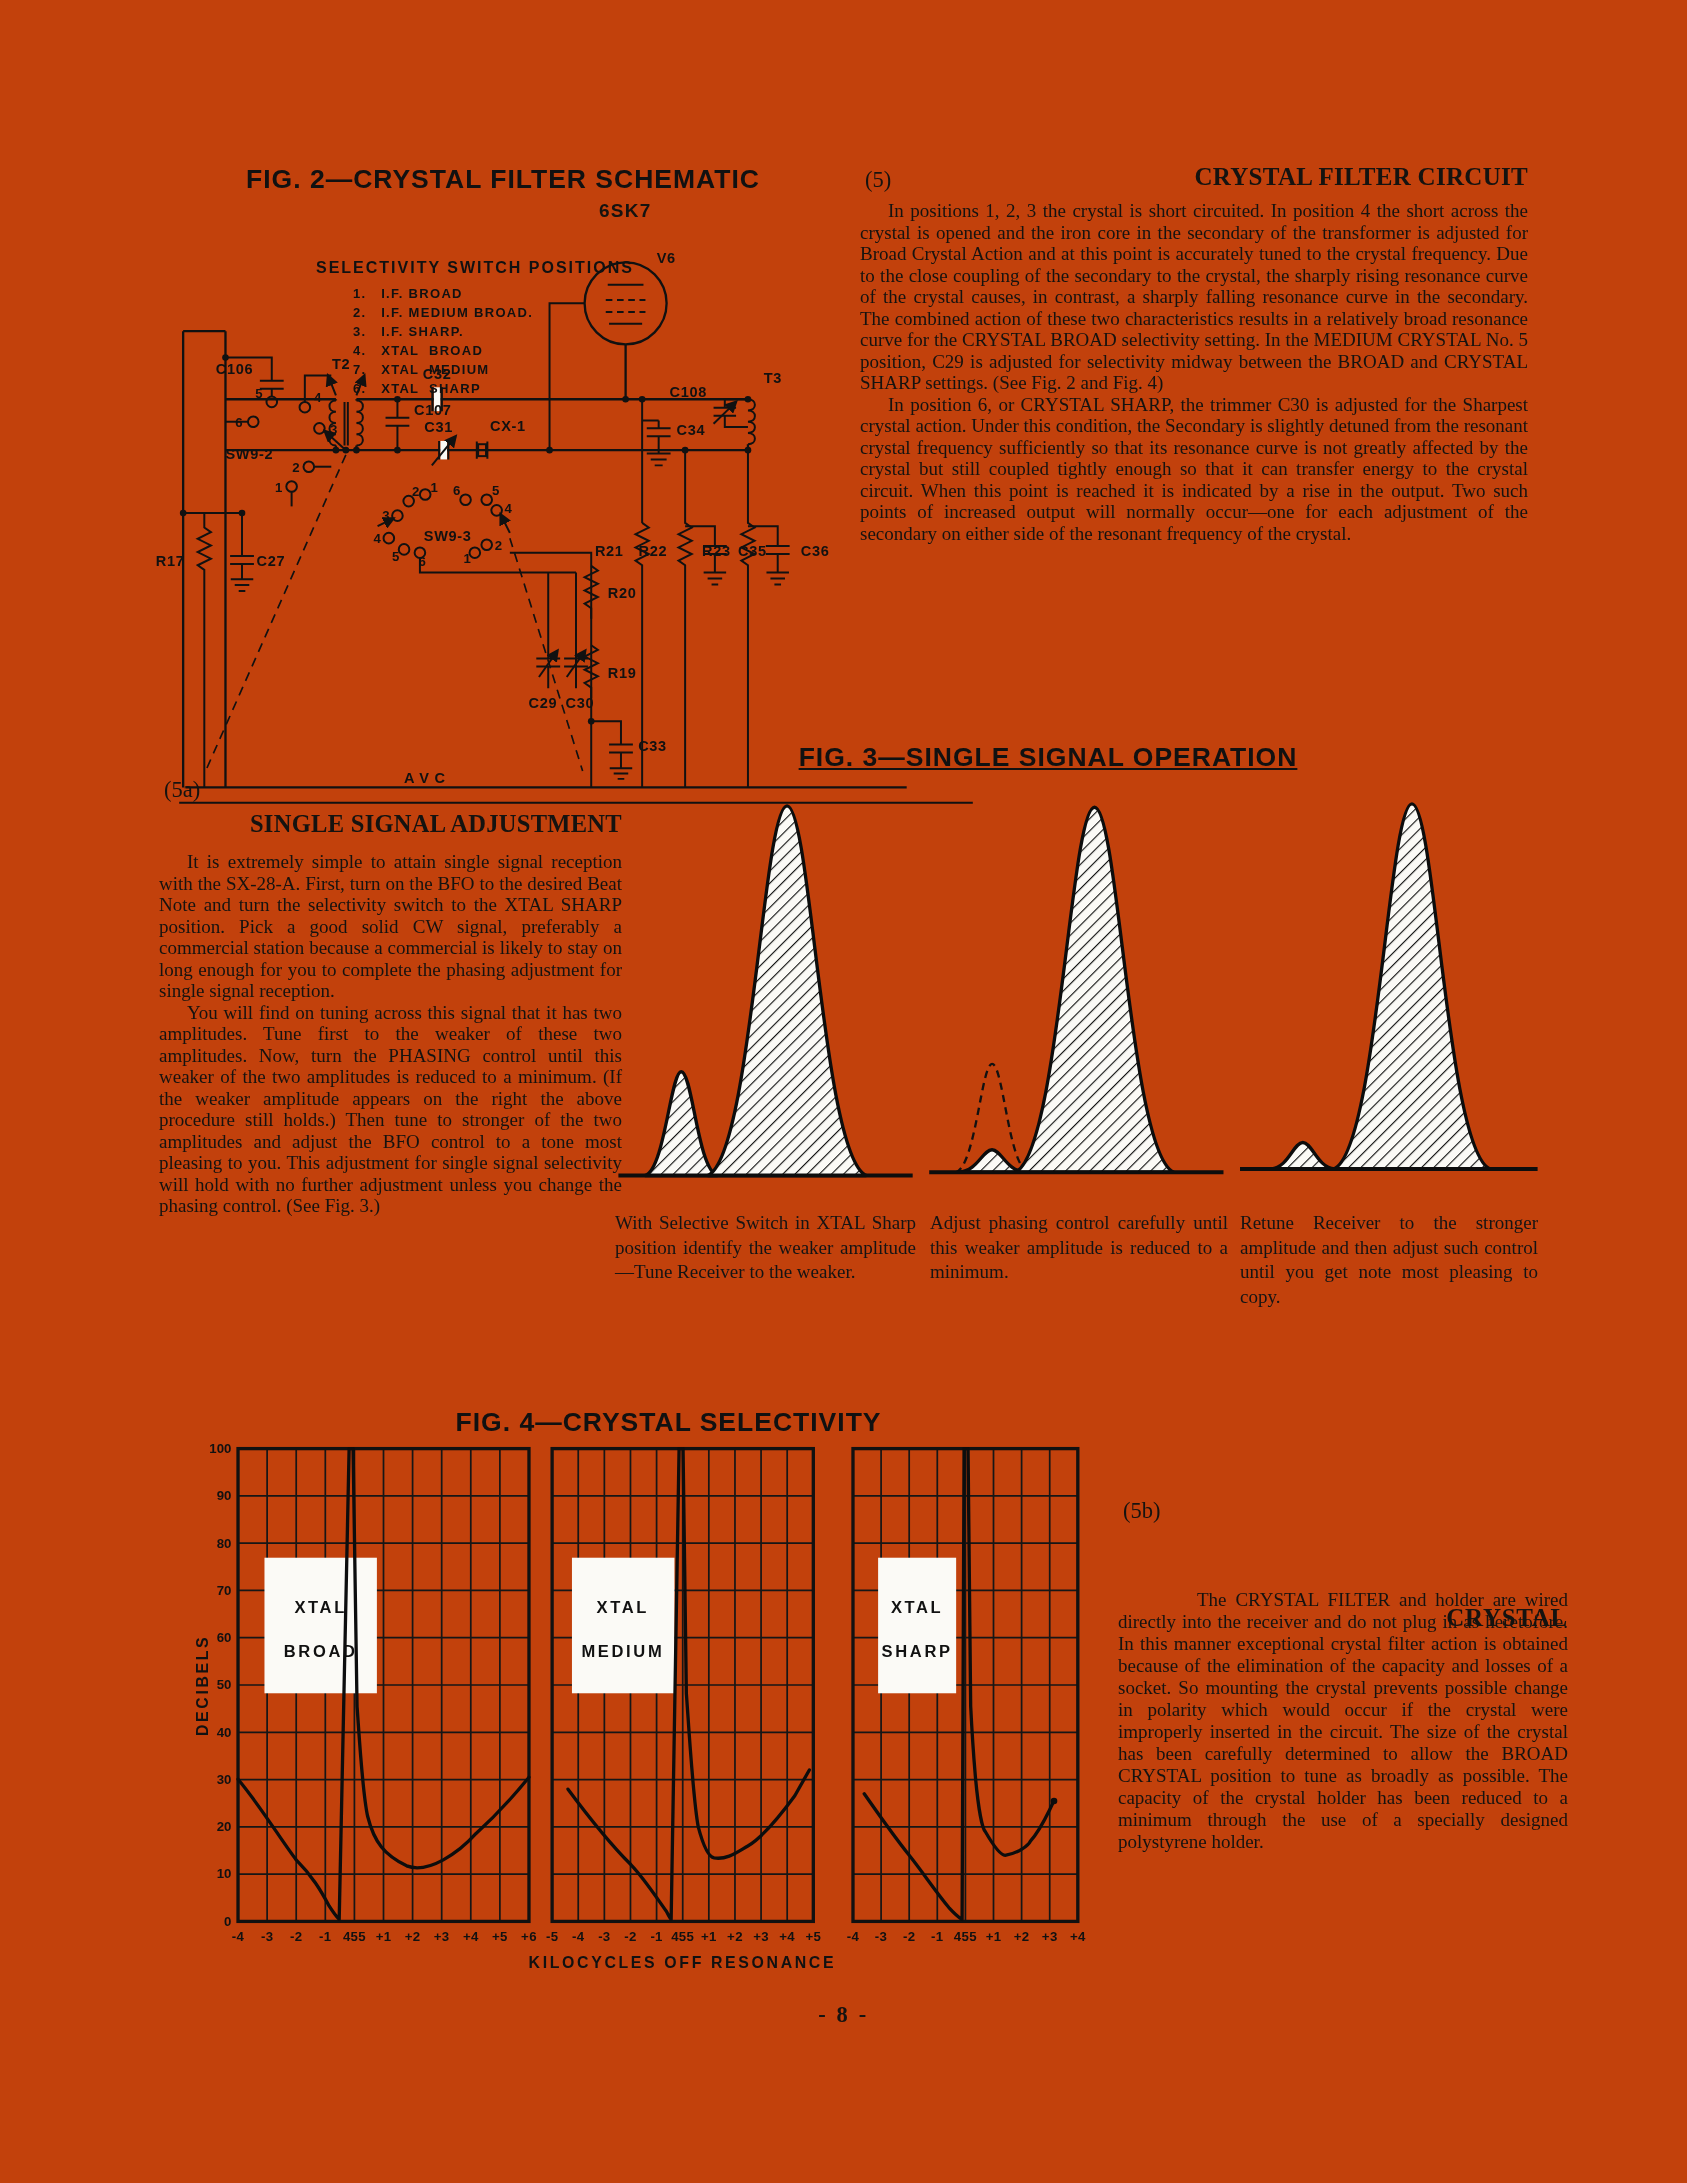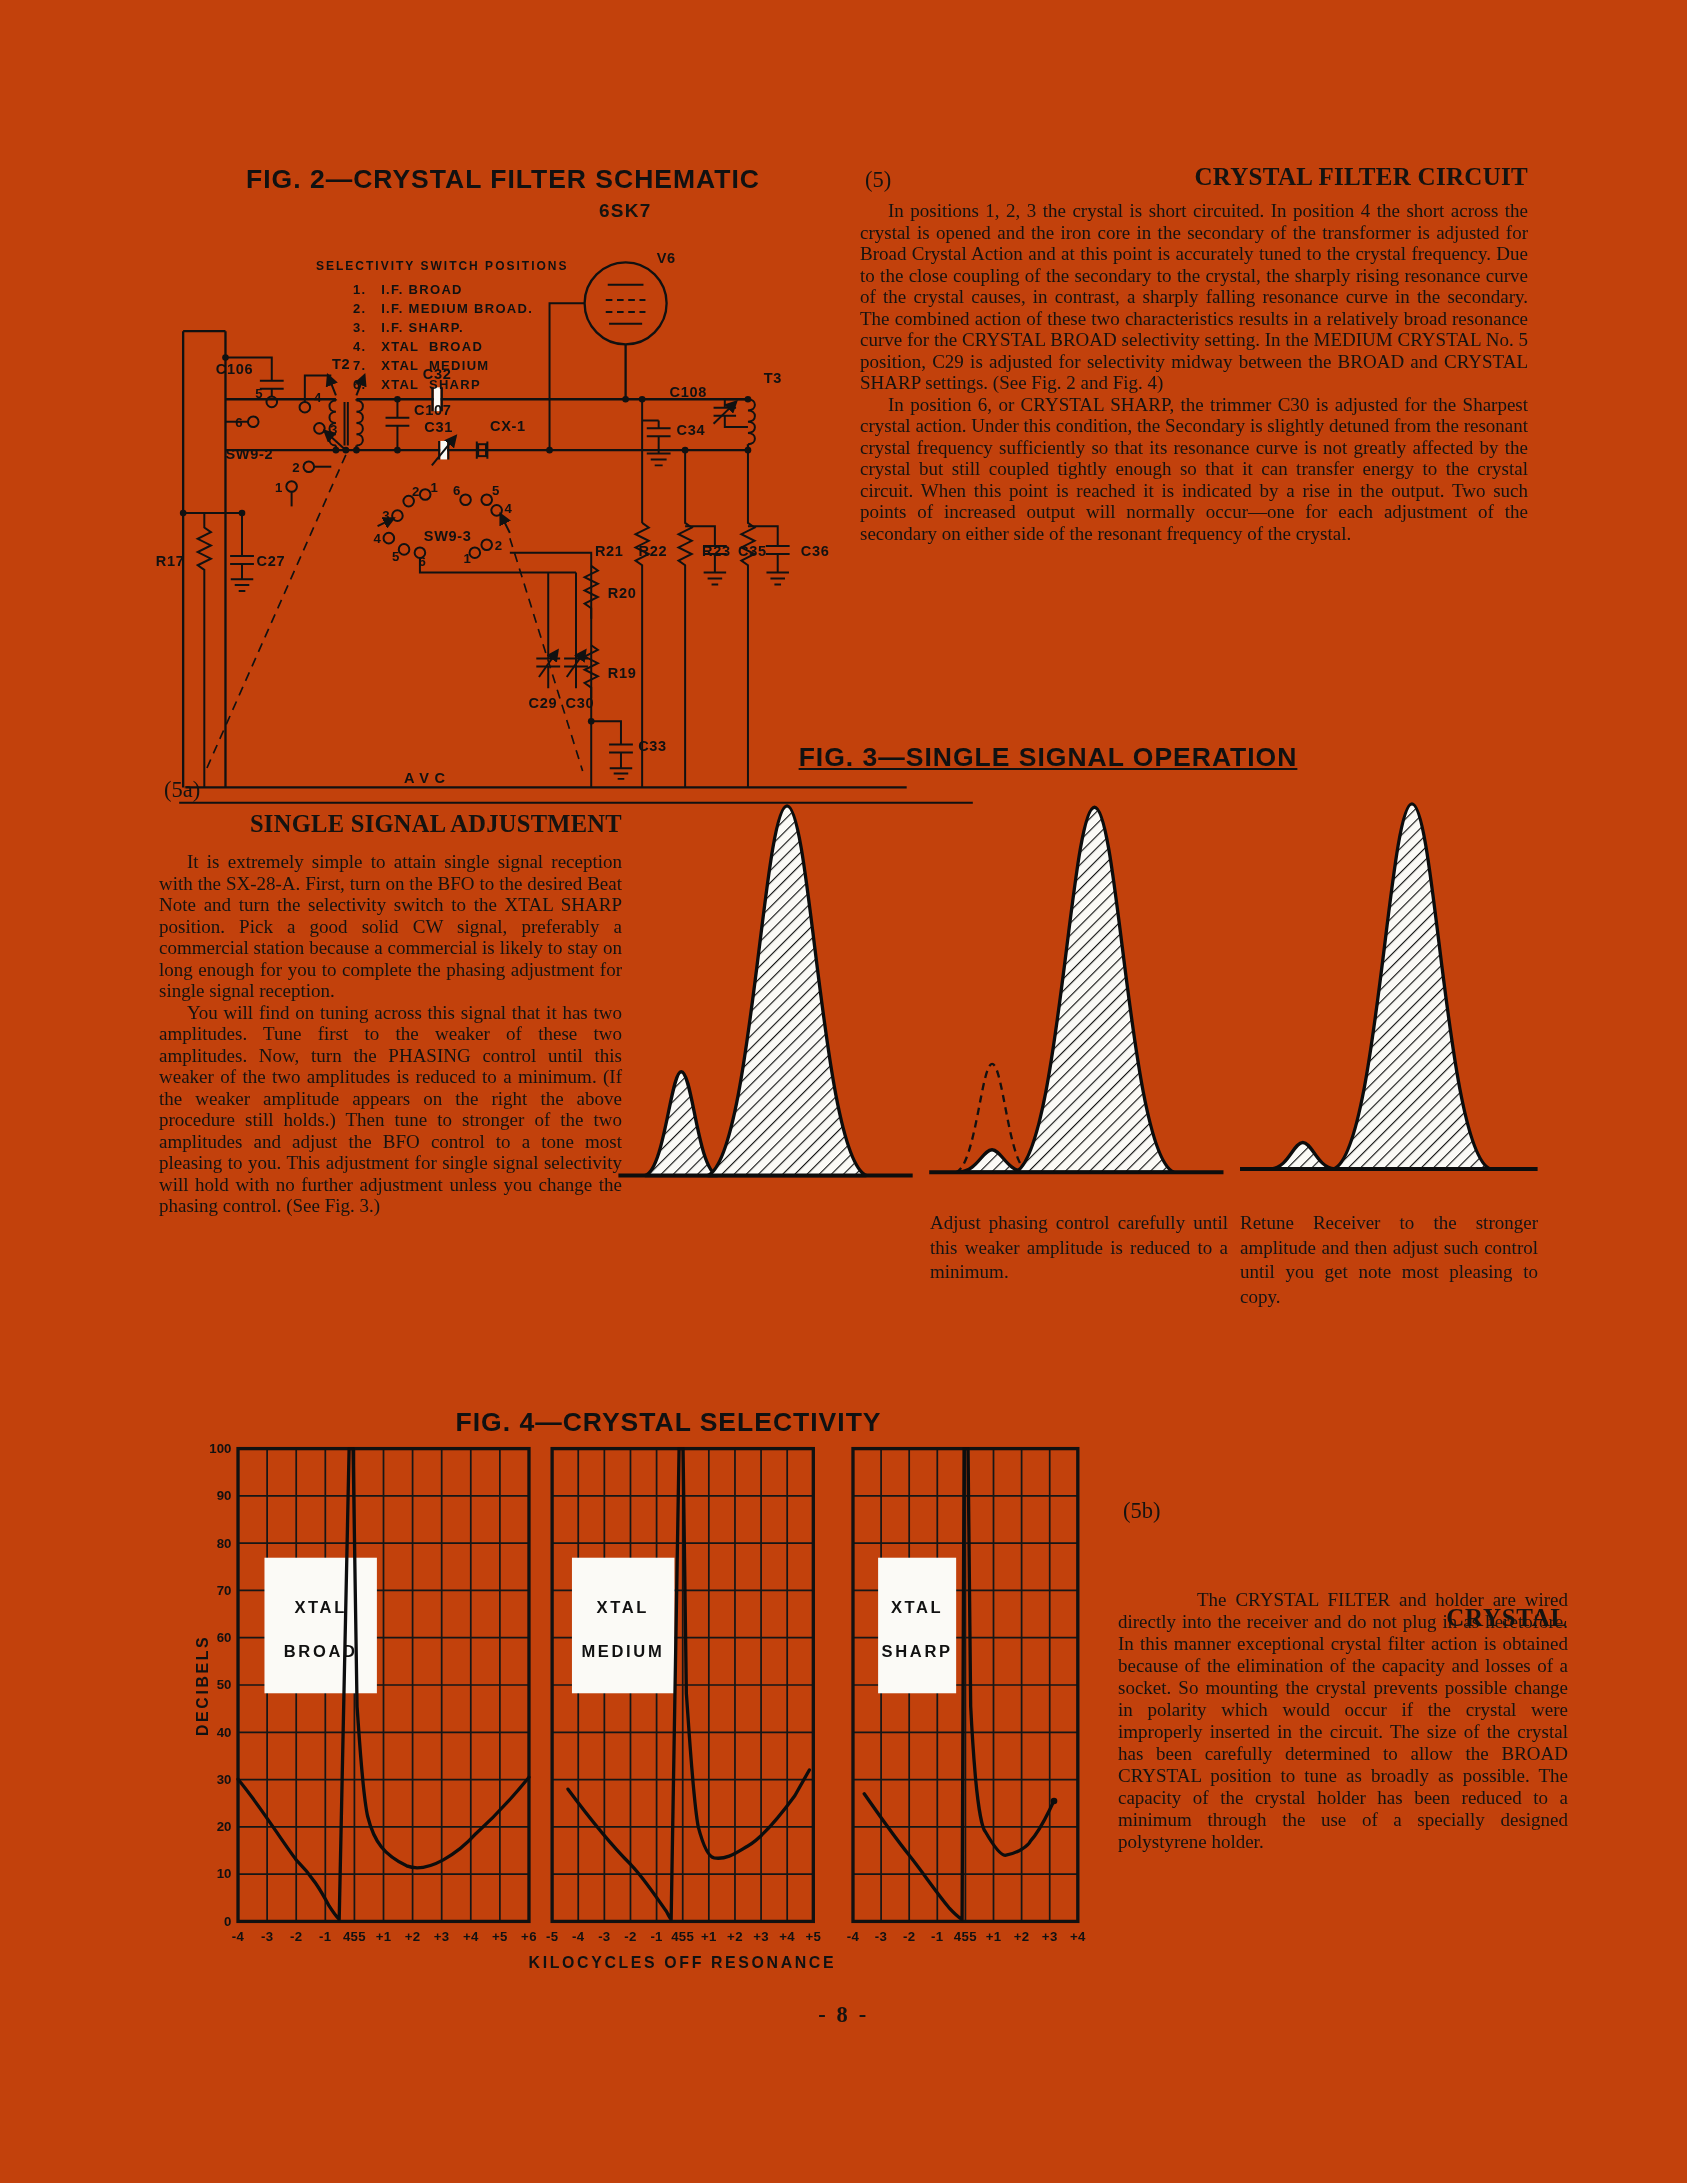--- a/index.html
+++ b/index.html
@@ -7,21 +7,21 @@
         font-family:"Liberation Serif",serif;overflow:hidden;}
   .abs{position:absolute;}
   .figtitle{font-family:"Liberation Sans",sans-serif;font-weight:bold;font-size:26.5px;
             letter-spacing:1px;color:#111;white-space:nowrap;}
   .tag{font-size:22.5px;}
   .shead{font-weight:bold;font-size:25px;letter-spacing:0.3px;text-align:right;}
   .body{font-size:19px;line-height:21.5px;text-align:justify;}
   .body p{margin:0;text-indent:28px;}
   .cap{font-size:19px;line-height:24.5px;text-align:justify;color:#141414;}
   .swlist{font-family:"Liberation Sans",sans-serif;font-weight:bold;color:#111;}
-  .swlist .h{font-size:12px;letter-spacing:2px;margin-bottom:6.6px;}
+  .swlist .h{font-size:16px;letter-spacing:2px;margin-bottom:6.6px;}
   .swlist .i{font-size:13px;letter-spacing:1.3px;line-height:19px;white-space:pre;margin-left:37px;}
   .tube6{font-family:"Liberation Sans",sans-serif;font-weight:bold;font-size:19px;letter-spacing:1.3px;}
   .pageno{font-size:22.5px;font-weight:bold;letter-spacing:2.6px;text-align:center;}
   svg{position:absolute;overflow:visible;}
   svg text{font-family:"Liberation Sans",sans-serif;font-weight:bold;fill:#111;}
   .cl{font-size:22px;letter-spacing:1px;}
   .num{font-size:20px;}
   .tick{font-size:20px;letter-spacing:.5px;}
   .ytick{font-size:20px;}
   .axlbl{font-size:24px;letter-spacing:4px;}
@@ -285,20 +285,21 @@
       <path class="peak" d="M520,572 C548,570 556,538 570,538 C584,538 592,570 620,572 Z"></path>
       <path class="peak" d="M605,572 C671,544 689,20 725,20 C761,20 779,544 845,572 Z"></path>
       <line x1="475" y1="572" x2="920" y2="572" class="base"></line>
     </g>
     <g>
       <path class="peak" d="M992,567 C1018,565 1026,527 1040,527 C1054,527 1062,565 1088,567 Z"></path>
       <path class="peak" d="M1087,567 C1152,539 1170,15 1205,15 C1240,15 1258,539 1323,567 Z"></path>
       <line x1="945" y1="567" x2="1395" y2="567" class="base"></line>
     </g>
   </svg>
+  <div class="abs cap" style="left:615px;top:1211px;width:301px;">With Selective Switch in XTAL Sharp position identify the weaker amplitude—Tune Receiver to the weaker.</div>
   <div class="abs cap" style="left:930px;top:1211px;width:298px;">Adjust phasing control carefully until this weaker amplitude is reduced to a minimum.</div>
   <div class="abs cap" style="left:1240px;top:1211px;width:298px;">Retune Receiver to the stronger amplitude and then adjust such control until you get note most pleasing to copy.</div>
 
   <div class="abs figtitle" style="left:404px;top:1407px;width:529px;text-align:center;">FIG. 4—CRYSTAL SELECTIVITY</div>
   <svg class="abs" style="left:198px;top:1442px;" width="900" height="529" viewBox="0 0 1360 800">
 
     <g>
       <path class="grid" d="M60,10V725M104,10V725M148,10V725M192,10V725M236,10V725M280,10V725M324,10V725M368,10V725M412,10V725M456,10V725M500,10V725"></path>
       <path class="grid" d="M60,10H500M60,81.5H500M60,153H500M60,224.5H500M60,296H500M60,367.5H500M60,439H500M60,510.5H500M60,582H500M60,653.5H500M60,725H500"></path>
       <rect x="60" y="10" width="440" height="715" class="frame"></rect>

